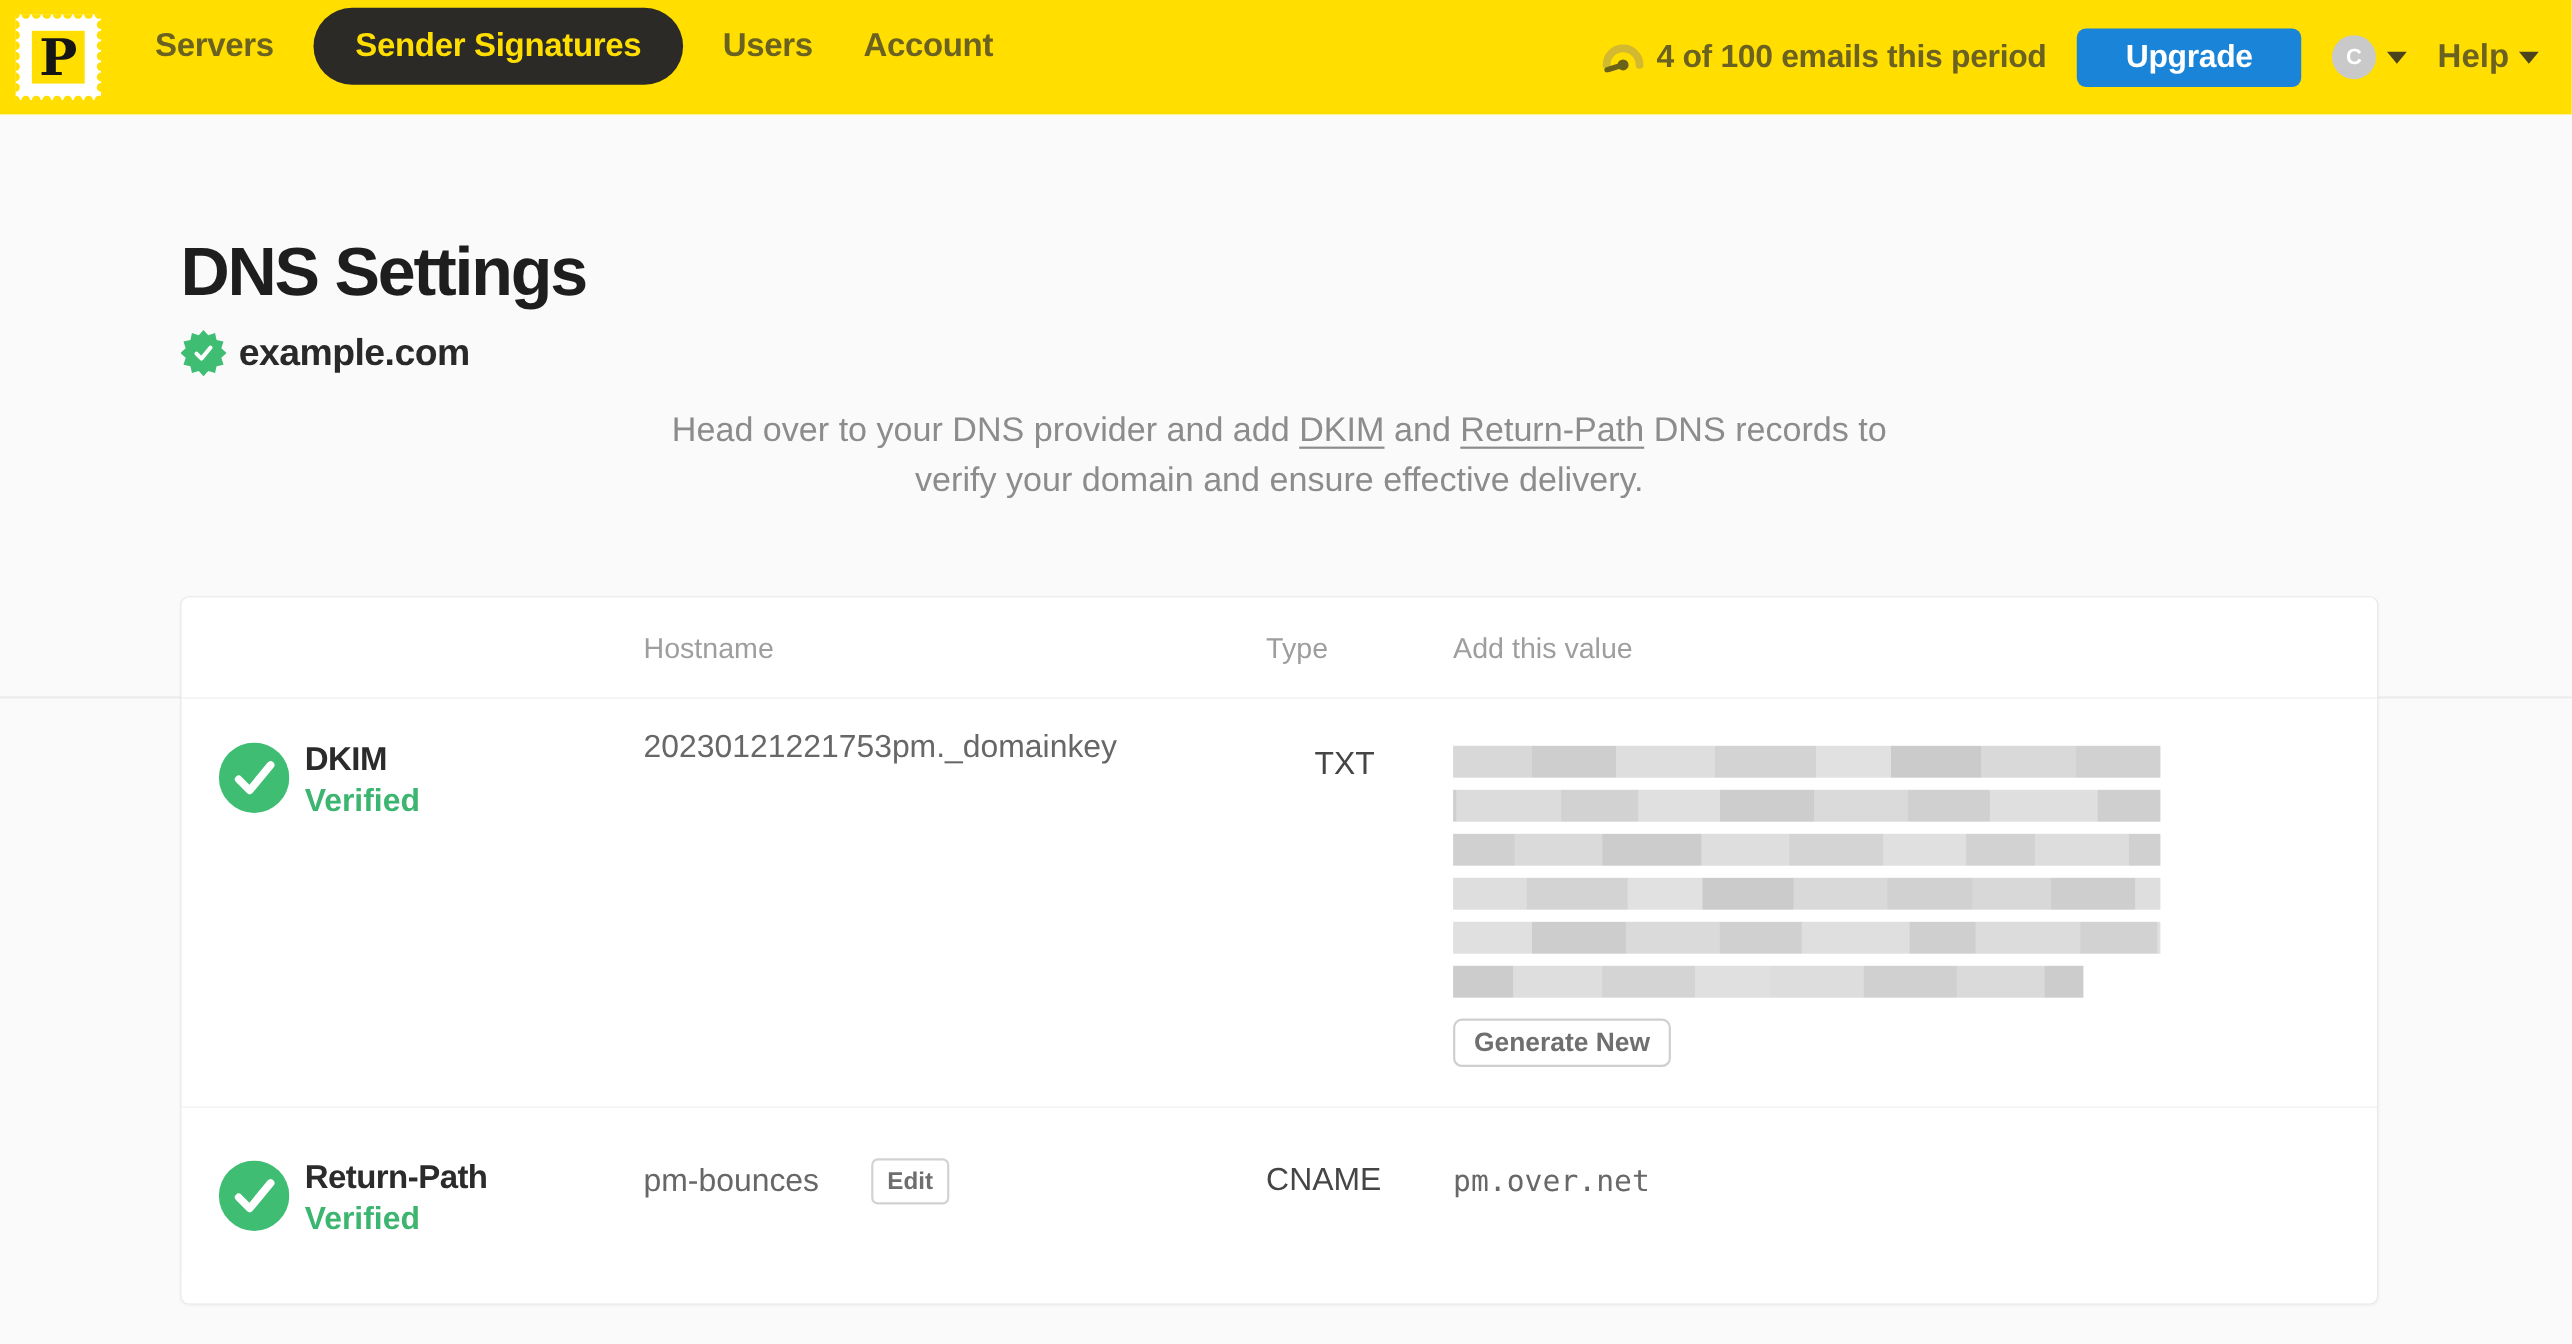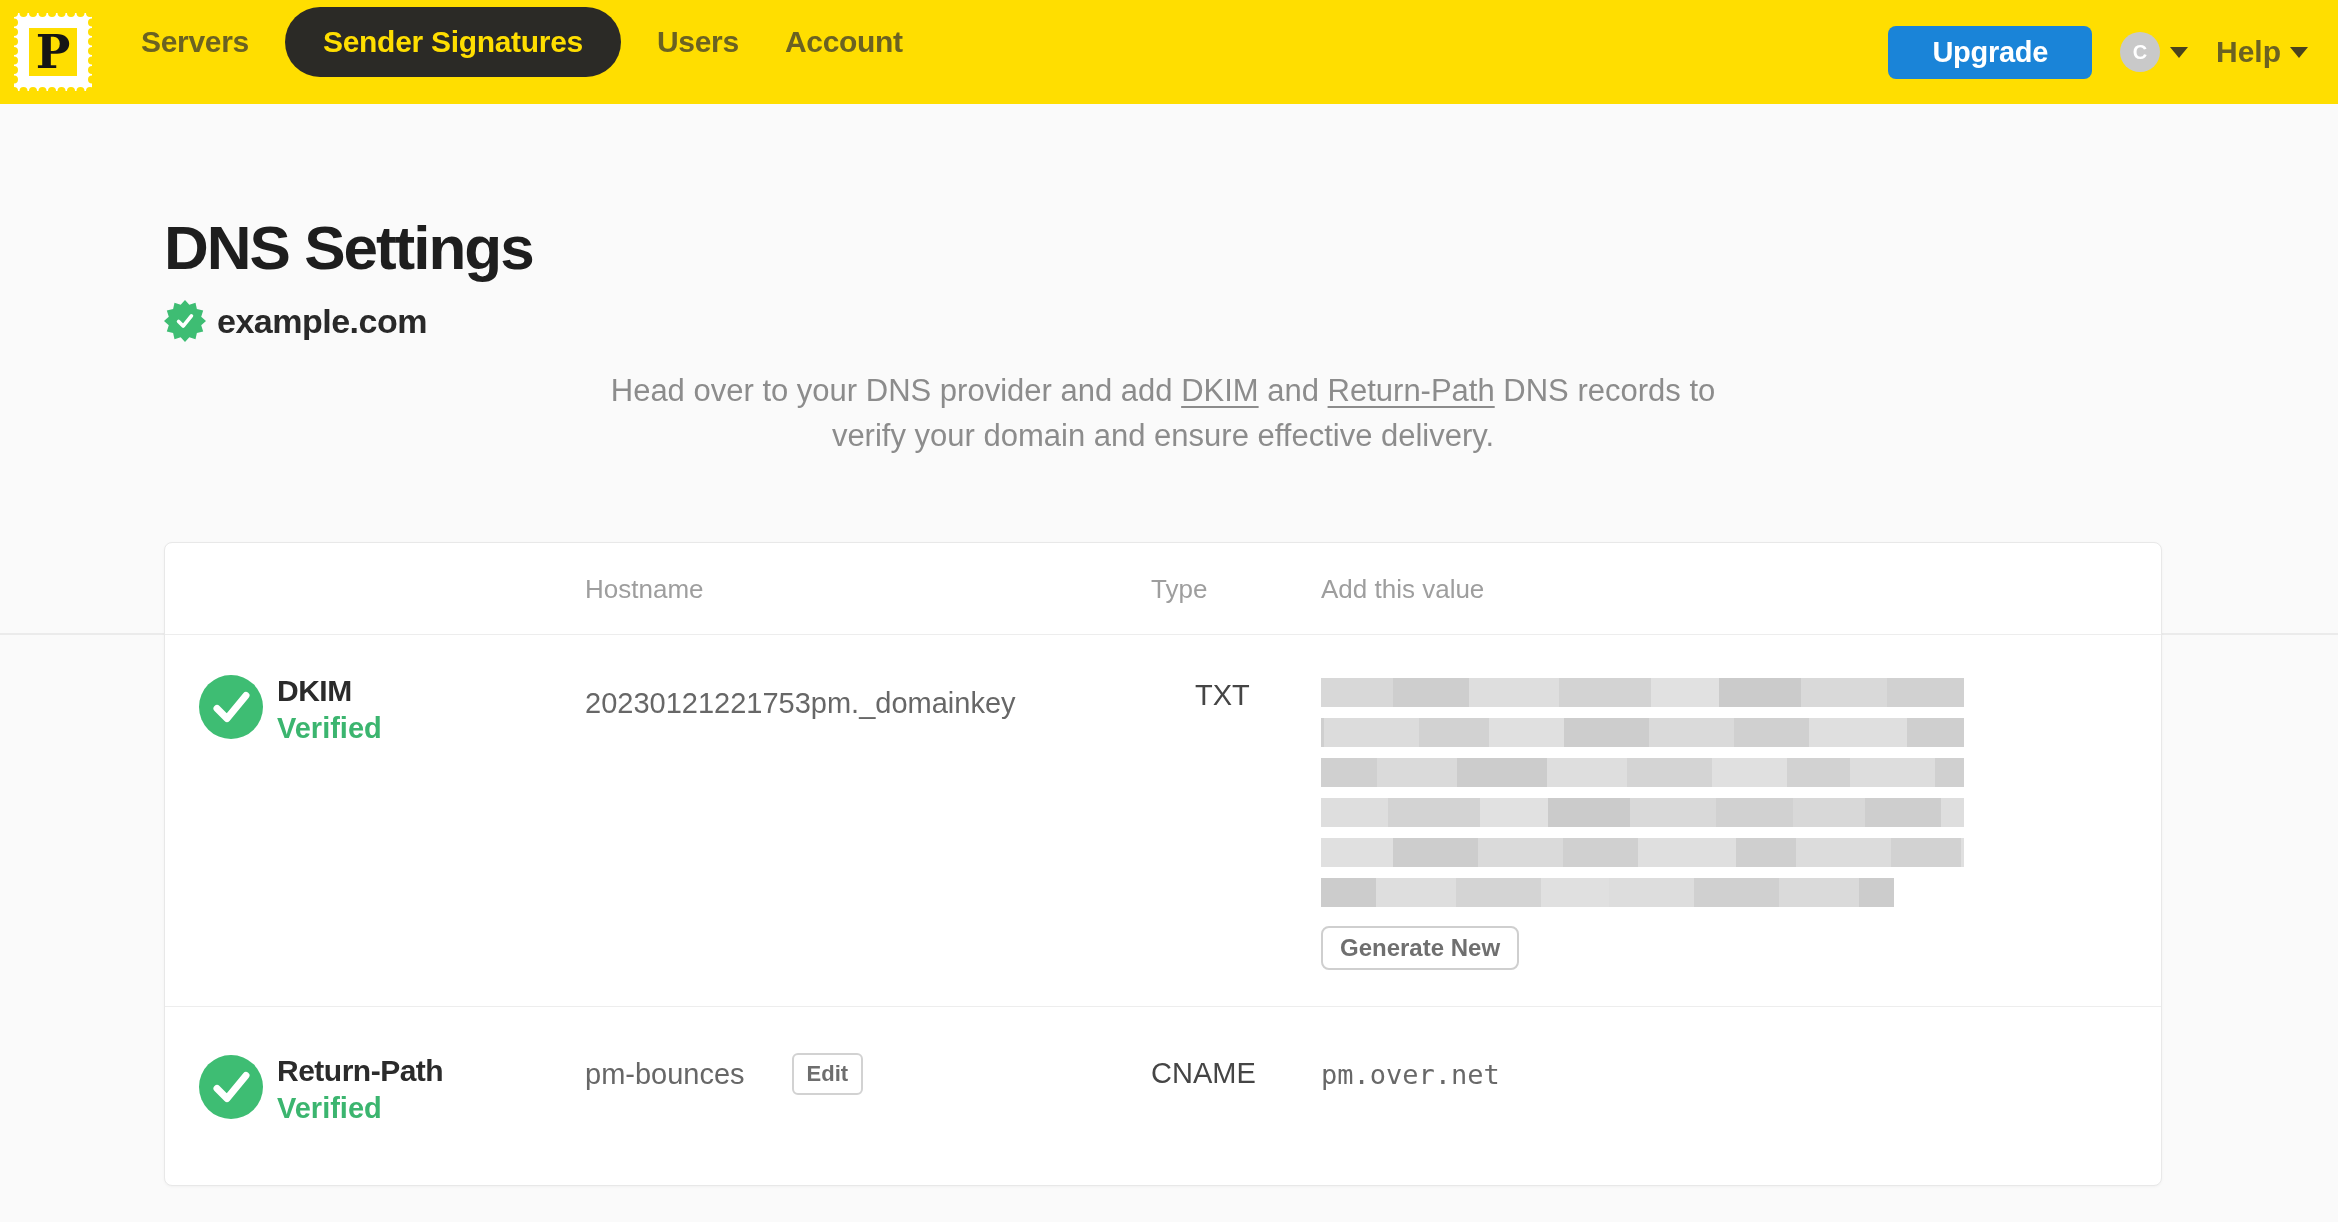--- a/index.html
+++ b/index.html
@@ -48,21 +48,21 @@
   .trow1 { position:absolute; top:92px; left:0; right:0; height:372px; border-bottom:1px solid #EDEDED; }
   .trow2 { position:absolute; top:464px; left:0; right:0; height:178px; }
 
   .status-cell { position:absolute; left:34px; display:flex; gap:14px; }
   .trow1 .status-cell { top:40px; } .trow2 .status-cell { top:48px; }
   .check-circle { flex:0 0 auto; }
   .record-name { font-size:30px; font-weight:700; color:#2B2B2B; line-height:32px; letter-spacing:-0.5px; }
   .record-status { font-size:29px; font-weight:700; color:#3BB56F; margin-top:5px; }
 
   .hostname-cell { position:absolute; left:420px; font-size:29px; color:#676767; }
-  .trow1 .hostname-cell { top:52px; }
+  .trow1 .hostname-cell { top:28px; }
   .trow2 .hostname-cell { top:46px; display:flex; align-items:center; gap:16px; }
   .type-cell { position:absolute; left:986px; font-size:29px; color:#454545; }
   .trow1 .type-cell { top:44px;margin-left:44px; } .trow2 .type-cell { top:50px; }
 
   .value-cell { position:absolute; left:1156px; top:43px; width:643px; }
   .bar { height:29px; margin-bottom:11px; }
   .bar.p0 { background:linear-gradient(90deg,#d8d8d8 0 72px,#cecece 72px 148px,#dedede 148px 238px,#d3d3d3 238px 330px,#e1e1e1 330px 398px,#cbcbcb 398px 480px,#d9d9d9 480px 566px,#d1d1d1 566px 100%); }
   .bar.p1 { background:linear-gradient(90deg,#cfcfcf 0 60px,#dcdcdc 60px 155px,#d2d2d2 155px 225px,#e0e0e0 225px 300px,#cdcdcd 300px 385px,#dadada 385px 470px,#d0d0d0 470px 545px,#dfdfdf 545px 100%); }
   .bar.p2 { background:linear-gradient(90deg,#dddddd 0 85px,#d0d0d0 85px 170px,#dadada 170px 250px,#cccccc 250px 340px,#dedede 340px 420px,#d4d4d4 420px 505px,#e0e0e0 505px 580px,#d2d2d2 580px 100%); }
   .bar.last { width:573px; }
@@ -122,20 +122,28 @@
   </div>
 
   <nav class="nav-menu">
     <a class="nav-link" href="#">Servers</a>
     <a class="nav-link active" href="#">Sender Signatures</a>
     <a class="nav-link" href="#">Users</a>
     <a class="nav-link" href="#">Account</a>
   </nav>
 
   <div class="nav-right">
+    <div class="usage">
+      <svg width="39" height="28" viewBox="0 0 39 28">
+        <path d="M4.5 21 A 15 15 0 0 1 34.5 21" fill="none" stroke="#D2B92F" stroke-width="7" stroke-linecap="round"></path>
+        <path d="M19.5 21 L5 25.5" stroke="#6B6118" stroke-width="5" stroke-linecap="round"></path>
+        <circle cx="19.5" cy="21" r="5" fill="#6B6118"></circle>
+      </svg>
+      <span class="usage-text">4 of 100 emails this period</span>
+    </div>
     <button class="upgrade-btn">Upgrade</button>
     <div class="account-menu">
       <div class="avatar">C</div>
       <span class="caret"></span>
     </div>
     <div class="help-menu">
       <span class="help-label">Help</span>
       <span class="caret"></span>
     </div>
   </div>

